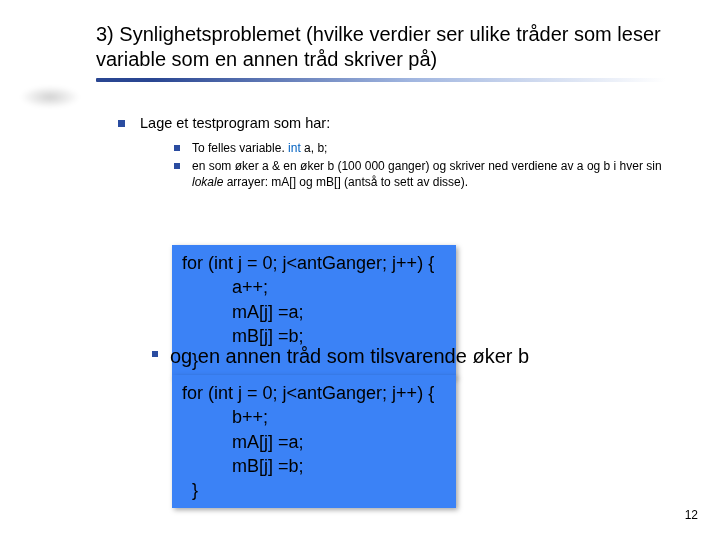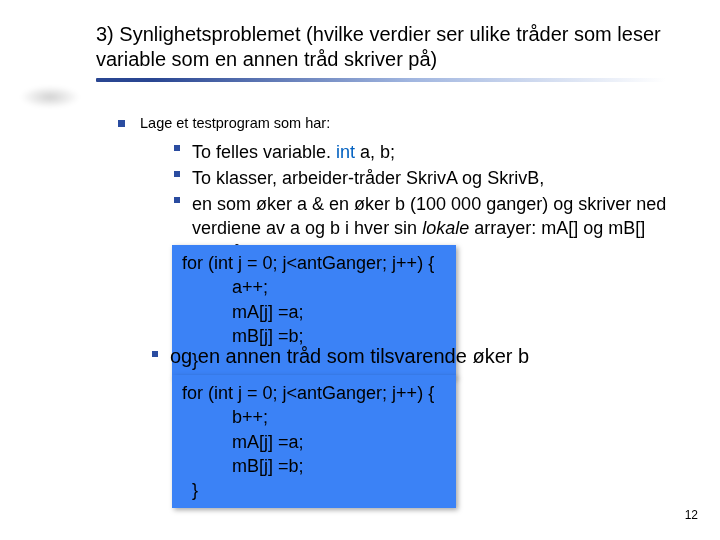--- a/index.html
+++ b/index.html
@@ -74,21 +74,21 @@
     height: 7px;
     background: #2a4ca0;
   }
   .lvl2-container {
     margin-left: 34px;
     margin-top: 6px;
   }
   .lvl2 {
     position: relative;
     padding-left: 18px;
-    font-size: 18px;
+    font-size: 12px;
     margin-bottom: 2px;
   }
   .lvl2::before {
     content: "";
     position: absolute;
     left: 0;
     top: 5px;
     width: 6px;
     height: 6px;
     background: #2a4ca0;
@@ -156,23 +156,20 @@
 
     <div class="lvl1">
       <span>Lage et testprogram som har:</span>
 
       <div class="lvl2-container">
 
         <div class="lvl2">
           <span>To felles variable. </span><span class="kw">int</span><span> a, b;</span>
         </div>
 
-        <div class="lvl2">
-          <span>To klasser, arbeider-tråder SkrivA og SkrivB,</span>
-        </div>
 
         <div class="lvl2">
           <span>en som øker a &amp; en øker b (100 000 ganger) og skriver ned verdiene av a og b i hver sin </span><span class="ital">lokale</span><span> arrayer: mA[] og mB[] (antså to sett av disse).</span>
         </div>
 
       </div>
     </div>
   </div>
 
   <div id="codebox1" class="codebox">for (int j = 0; j&lt;antGanger; j++) {

